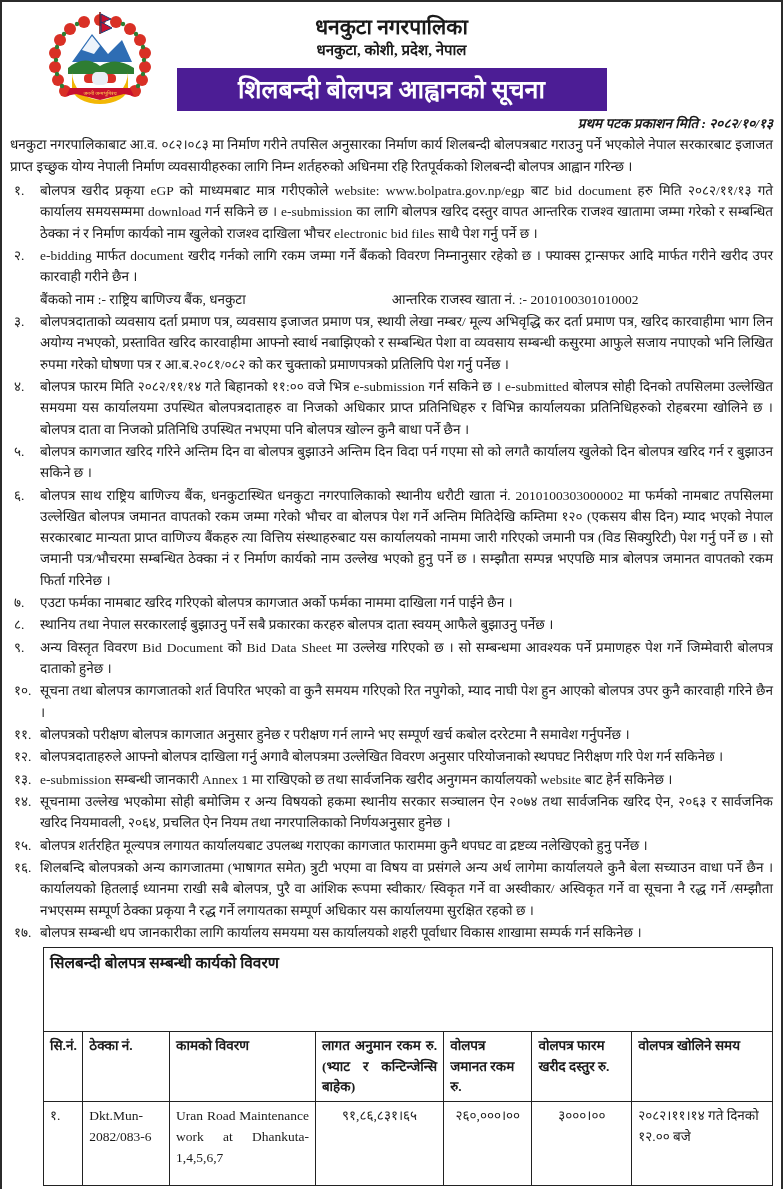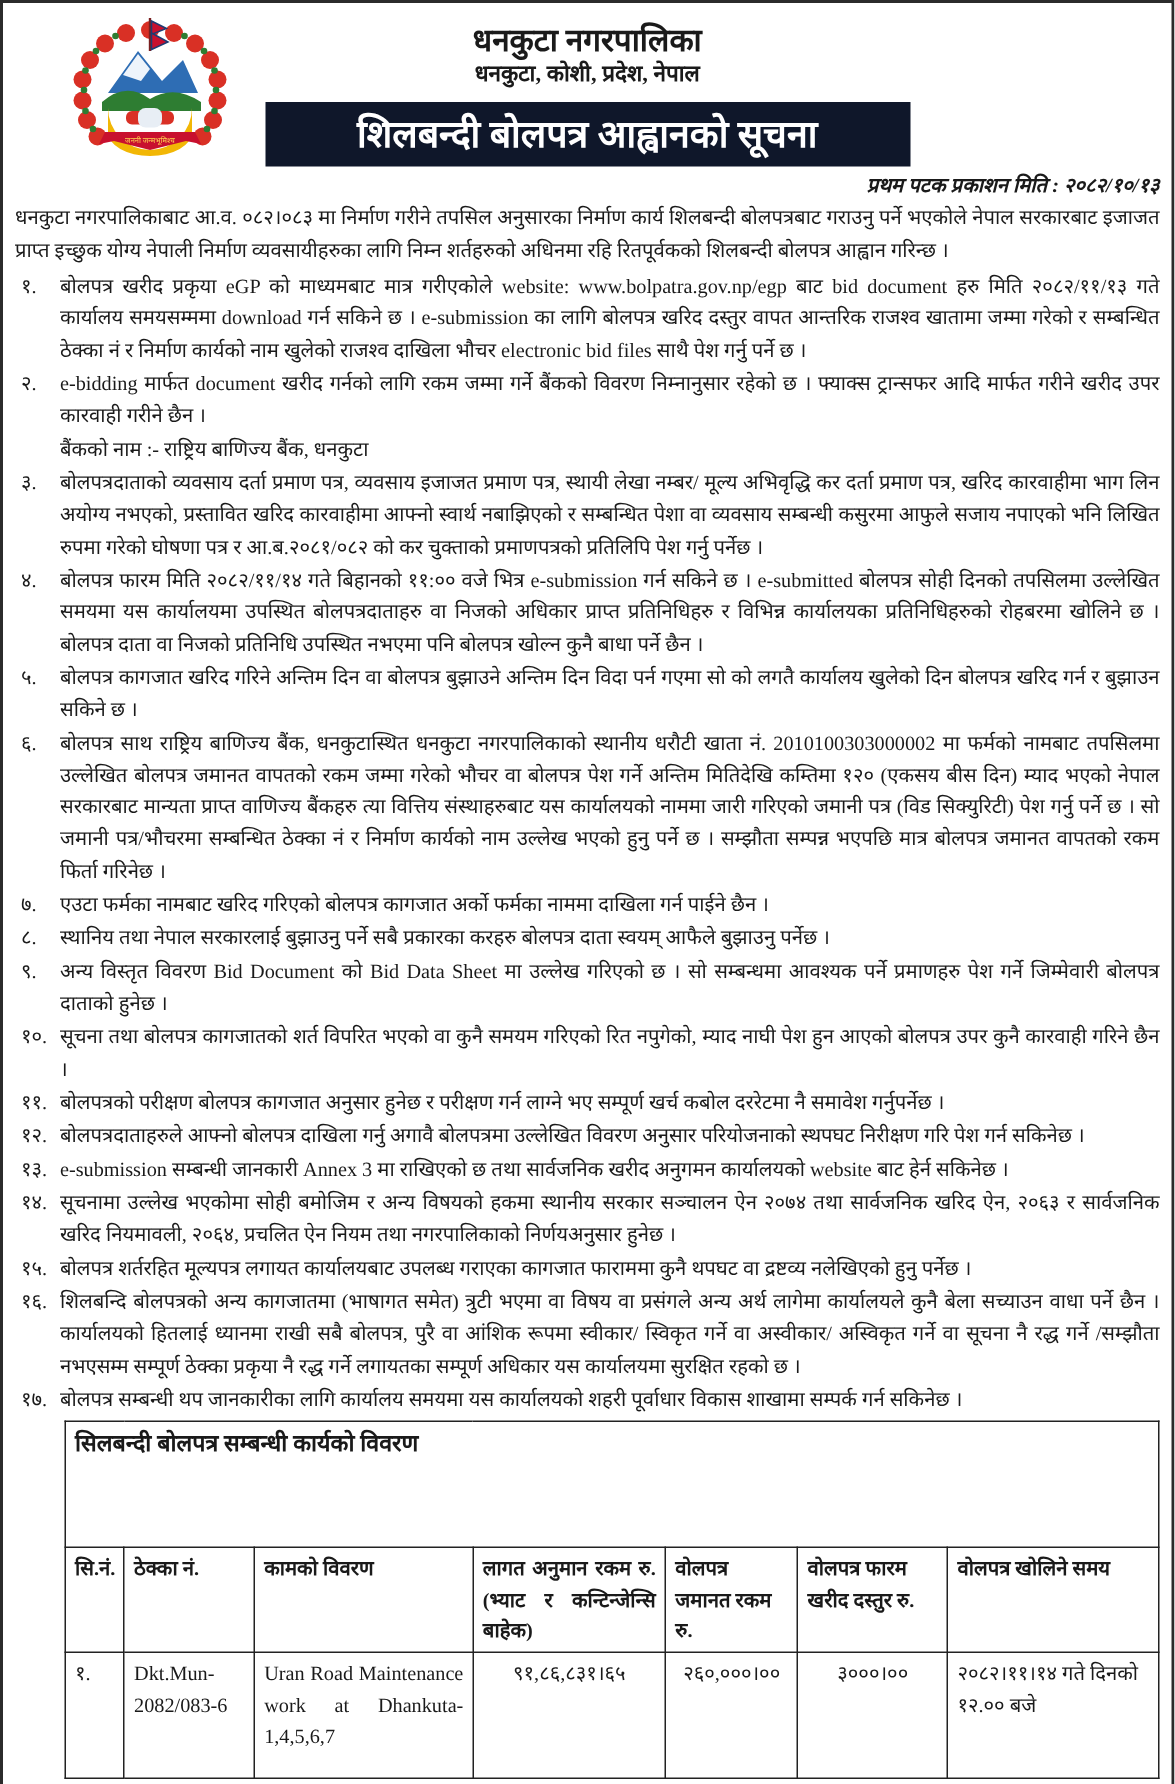--- a/index.html
+++ b/index.html
@@ -10,21 +10,21 @@
     border:2px solid #2b2b2b; padding:4px 8px 6px 8px; position:relative;
   }
   
   .hdr { position:relative; min-height:120px; }
   .emblem { position:absolute; left:38px; top:4px; width:104px; height:104px; }
   .hdr-text { text-align:center; padding-top:8px; }
   .hdr-muni { font-size:21px; font-weight:700; line-height:1.25; }
   .hdr-office { font-size:17px; font-weight:700; line-height:1.35; }
   .hdr-addr { font-size:15px; font-weight:700; line-height:1.4; }
   .banner {
-    margin:7px auto 0 auto; width:430px; background:#0f172a; color:#ffffff;
+    margin:7px auto 0 auto; width:430px; background:#4c1d95; color:#ffffff;
     text-align:center; font-size:25px; font-weight:700; padding:3px 6px 6px 6px;
   }
   .pubdate { text-align:right; font-size:13.5px; font-weight:700; font-style:italic; margin-top:3px; }
   
   .intro { font-size:13.5px; line-height:1.58; text-align:justify; margin-top:2px; }
   .terms { margin-top:3px; }
   .term-row { display:flex; font-size:13.5px; line-height:1.58; margin-top:1px; }
   .term-num { flex:0 0 30px; padding-left:4px; }
   .term-body { flex:1; text-align:justify; }
   .bank-line { display:flex; margin-top:1px; }
@@ -119,20 +119,21 @@
       <span class="term-num">१.</span>
       <span class="term-body">बोलपत्र खरीद प्रकृया eGP को माध्यमबाट मात्र गरीएकोले website: www.bolpatra.gov.np/egp बाट bid document हरु मिति २०८२/११/१३ गते कार्यालय समयसम्ममा download गर्न सकिने छ । e-submission का लागि बोलपत्र खरिद दस्तुर वापत आन्तरिक राजश्व खातामा जम्मा गरेको र सम्बन्धित ठेक्का नं र निर्माण कार्यको नाम खुलेको राजश्व दाखिला भौचर electronic bid files साथै पेश गर्नु पर्ने छ ।</span>
     </div>
 
     <div class="term-row">
       <span class="term-num">२.</span>
       <span class="term-body">
         <span>e-bidding मार्फत document खरीद गर्नको लागि रकम जम्मा गर्ने बैंकको विवरण निम्नानुसार रहेको छ । फ्याक्स ट्रान्सफर आदि मार्फत गरीने खरीद उपर कारवाही गरीने छैन ।</span>
         <span class="bank-line">
           <span class="bank-name">बैंकको नाम :- राष्ट्रिय बाणिज्य बैंक, धनकुटा</span>
+          <span class="bank-acct">आन्तरिक राजस्व खाता नं. :- 2010100301010002</span>
         </span>
       </span>
     </div>
 
     <div class="term-row">
       <span class="term-num">३.</span>
       <span class="term-body">बोलपत्रदाताको व्यवसाय दर्ता प्रमाण पत्र, व्यवसाय इजाजत प्रमाण पत्र, स्थायी लेखा नम्बर/ मूल्य अभिवृद्धि कर दर्ता प्रमाण पत्र, खरिद कारवाहीमा भाग लिन अयोग्य नभएको, प्रस्तावित खरिद कारवाहीमा आफ्नो स्वार्थ नबाझिएको र सम्बन्धित पेशा वा व्यवसाय सम्बन्धी कसुरमा आफुले सजाय नपाएको भनि लिखित रुपमा गरेको घोषणा पत्र र आ.ब.२०८१/०८२ को कर चुक्ताको प्रमाणपत्रको प्रतिलिपि पेश गर्नु पर्नेछ ।</span>
     </div>
 
     <div class="term-row">
@@ -175,21 +176,21 @@
       <span class="term-body">बोलपत्रको परीक्षण बोलपत्र कागजात अनुसार हुनेछ र परीक्षण गर्न लाग्ने भए सम्पूर्ण खर्च कबोल दररेटमा नै समावेश गर्नुपर्नेछ ।</span>
     </div>
 
     <div class="term-row">
       <span class="term-num">१२.</span>
       <span class="term-body">बोलपत्रदाताहरुले आफ्नो बोलपत्र दाखिला गर्नु अगावै बोलपत्रमा उल्लेखित विवरण अनुसार परियोजनाको स्थपघट निरीक्षण गरि पेश गर्न सकिनेछ ।</span>
     </div>
 
     <div class="term-row">
       <span class="term-num">१३.</span>
-      <span class="term-body">e-submission सम्बन्धी जानकारी Annex 3 मा राखिएको छ तथा सार्वजनिक खरीद अनुगमन कार्यालयको website बाट हेर्न सकिनेछ ।</span>
+      <span class="term-body">e-submission सम्बन्धी जानकारी Annex 1 मा राखिएको छ तथा सार्वजनिक खरीद अनुगमन कार्यालयको website बाट हेर्न सकिनेछ ।</span>
     </div>
 
     <div class="term-row">
       <span class="term-num">१४.</span>
       <span class="term-body">सूचनामा उल्लेख भएकोमा सोही बमोजिम र अन्य विषयको हकमा स्थानीय सरकार सञ्चालन ऐन २०७४ तथा सार्वजनिक खरिद ऐन, २०६३ र सार्वजनिक खरिद नियमावली, २०६४, प्रचलित ऐन नियम तथा नगरपालिकाको निर्णयअनुसार हुनेछ ।</span>
     </div>
 
     <div class="term-row">
       <span class="term-num">१५.</span>
       <span class="term-body">बोलपत्र शर्तरहित मूल्यपत्र लगायत कार्यालयबाट उपलब्ध गराएका कागजात फाराममा कुनै थपघट वा द्रष्टव्य नलेखिएको हुनु पर्नेछ ।</span>

